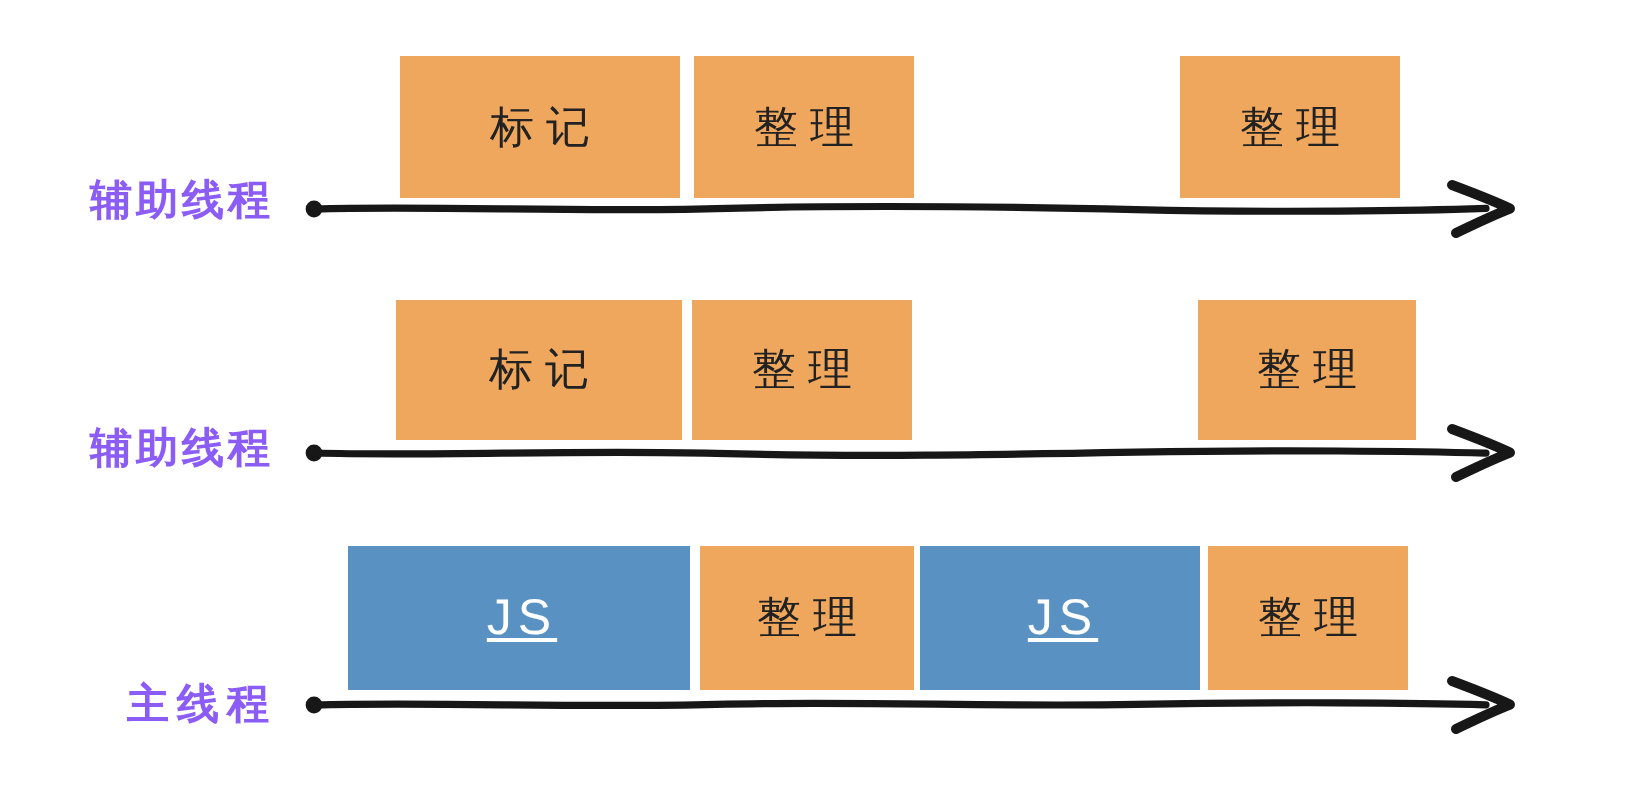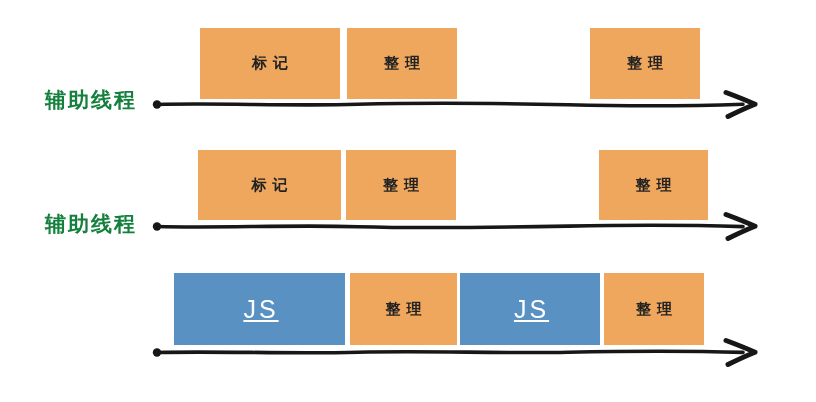--- a/index.html
+++ b/index.html
@@ -6,34 +6,34 @@
   .canvas {
     position: relative;
     width: 816px;
     height: 402px;
     background: #ffffff;
     overflow: hidden;
     font-family: "Liberation Sans", "DejaVu Sans", sans-serif;
   }
   .row-label {
     position: absolute;
-    color: #15803d;
+    color: #8b5cf6;
     font-size: 21px;
     font-weight: bold;
     letter-spacing: 2px;
     text-align: center;
     white-space: nowrap;
   }
   .block {
     position: absolute;
     display: flex;
     align-items: center;
     justify-content: center;
-    font-size: 15px;
-    font-weight: bold;
+    font-size: 22px;
+    font-weight: normal;
     color: #222222;
     letter-spacing: 6px;
     text-indent: 6px;
     white-space: nowrap;
   }
   .block.orange { background: #efa75e; }
   .block.blue   { background: #5992c2; color: #ffffff; font-weight: normal; font-size: 25px; letter-spacing: 3px; text-indent: 3px; text-decoration: underline; }
   .arrow { position: absolute; }
   .arrow .shaft { fill: none; stroke: #171717; stroke-width: 3.6; stroke-linecap: round; }
   .arrow .head  { fill: none; stroke: #171717; stroke-width: 5;   stroke-linecap: round; stroke-linejoin: round; }
@@ -57,20 +57,21 @@
   <div class="row-label" style="left:36px; top:210px; width:110px;">辅助线程</div>
   <svg class="arrow" style="left:148px; top:211px;" width="618" height="31" viewBox="0 0 618 31">
     <circle class="dot" cx="9" cy="15.5" r="4.2"></circle>
     <path class="shaft" d="M9 15.5 C70 17.2, 140 13.8, 210 15.7 S 350 16.4, 420 15.1 S 562 14.6, 595 15.6"></path>
     <path class="head" d="M578 3.5 Q598 11 607 15.3 Q596.5 19.5 580 27.5"></path>
   </svg>
   <div class="block orange" style="left:198px; top:150px; width:143px; height:70px;">标记</div>
   <div class="block orange" style="left:346px; top:150px; width:110px; height:70px;">整理</div>
   <div class="block orange" style="left:599px; top:150px; width:109px; height:70px;">整理</div>
 
+  <div class="row-label" style="left:56px; top:338px; width:90px; letter-spacing:4px;">主线程</div>
   <svg class="arrow" style="left:148px; top:337px;" width="618" height="31" viewBox="0 0 618 31">
     <circle class="dot" cx="9" cy="15.5" r="4.2"></circle>
     <path class="shaft" d="M9 15.5 C70 13.9, 140 17, 210 15.2 S 350 16.6, 420 15.2 S 562 14.4, 595 15.4"></path>
     <path class="head" d="M578 3.5 Q598 11 607 15.3 Q596.5 19.5 580 27.5"></path>
   </svg>
   <div class="block blue" style="left:174px; top:273px; width:171px; height:72px;">JS</div>
   <div class="block orange" style="left:350px; top:273px; width:107px; height:72px;">整理</div>
   <div class="block blue" style="left:460px; top:273px; width:140px; height:72px;">JS</div>
   <div class="block orange" style="left:604px; top:273px; width:100px; height:72px;">整理</div>
 

